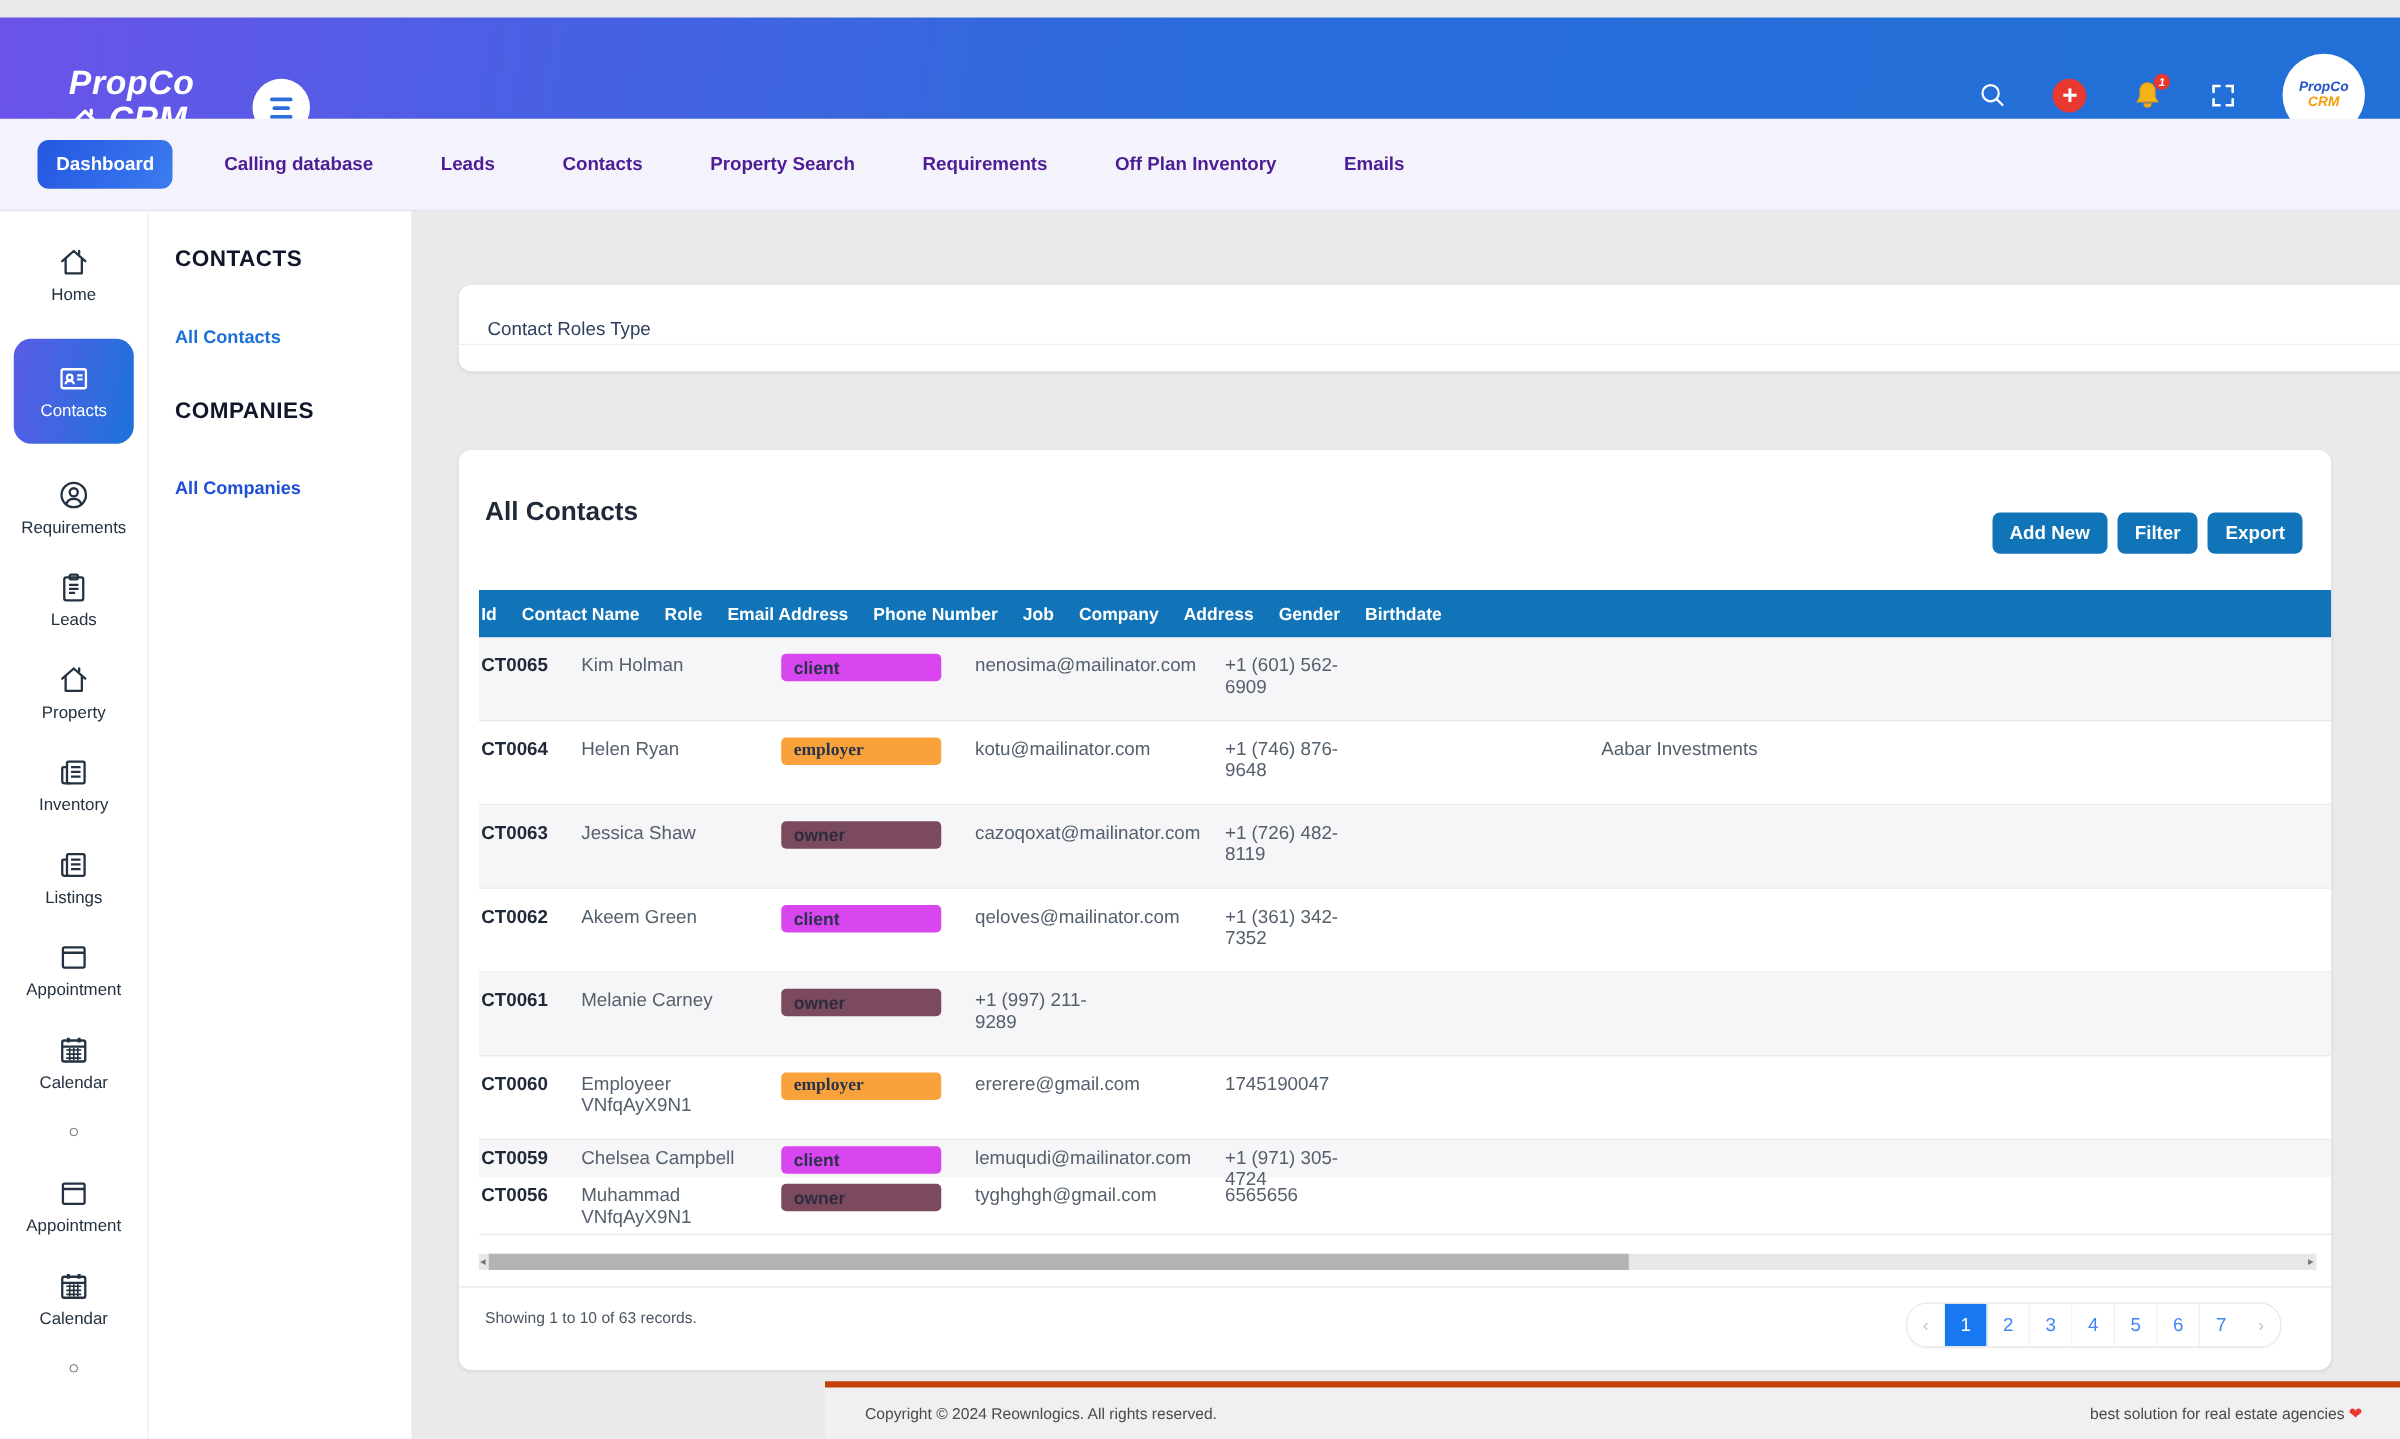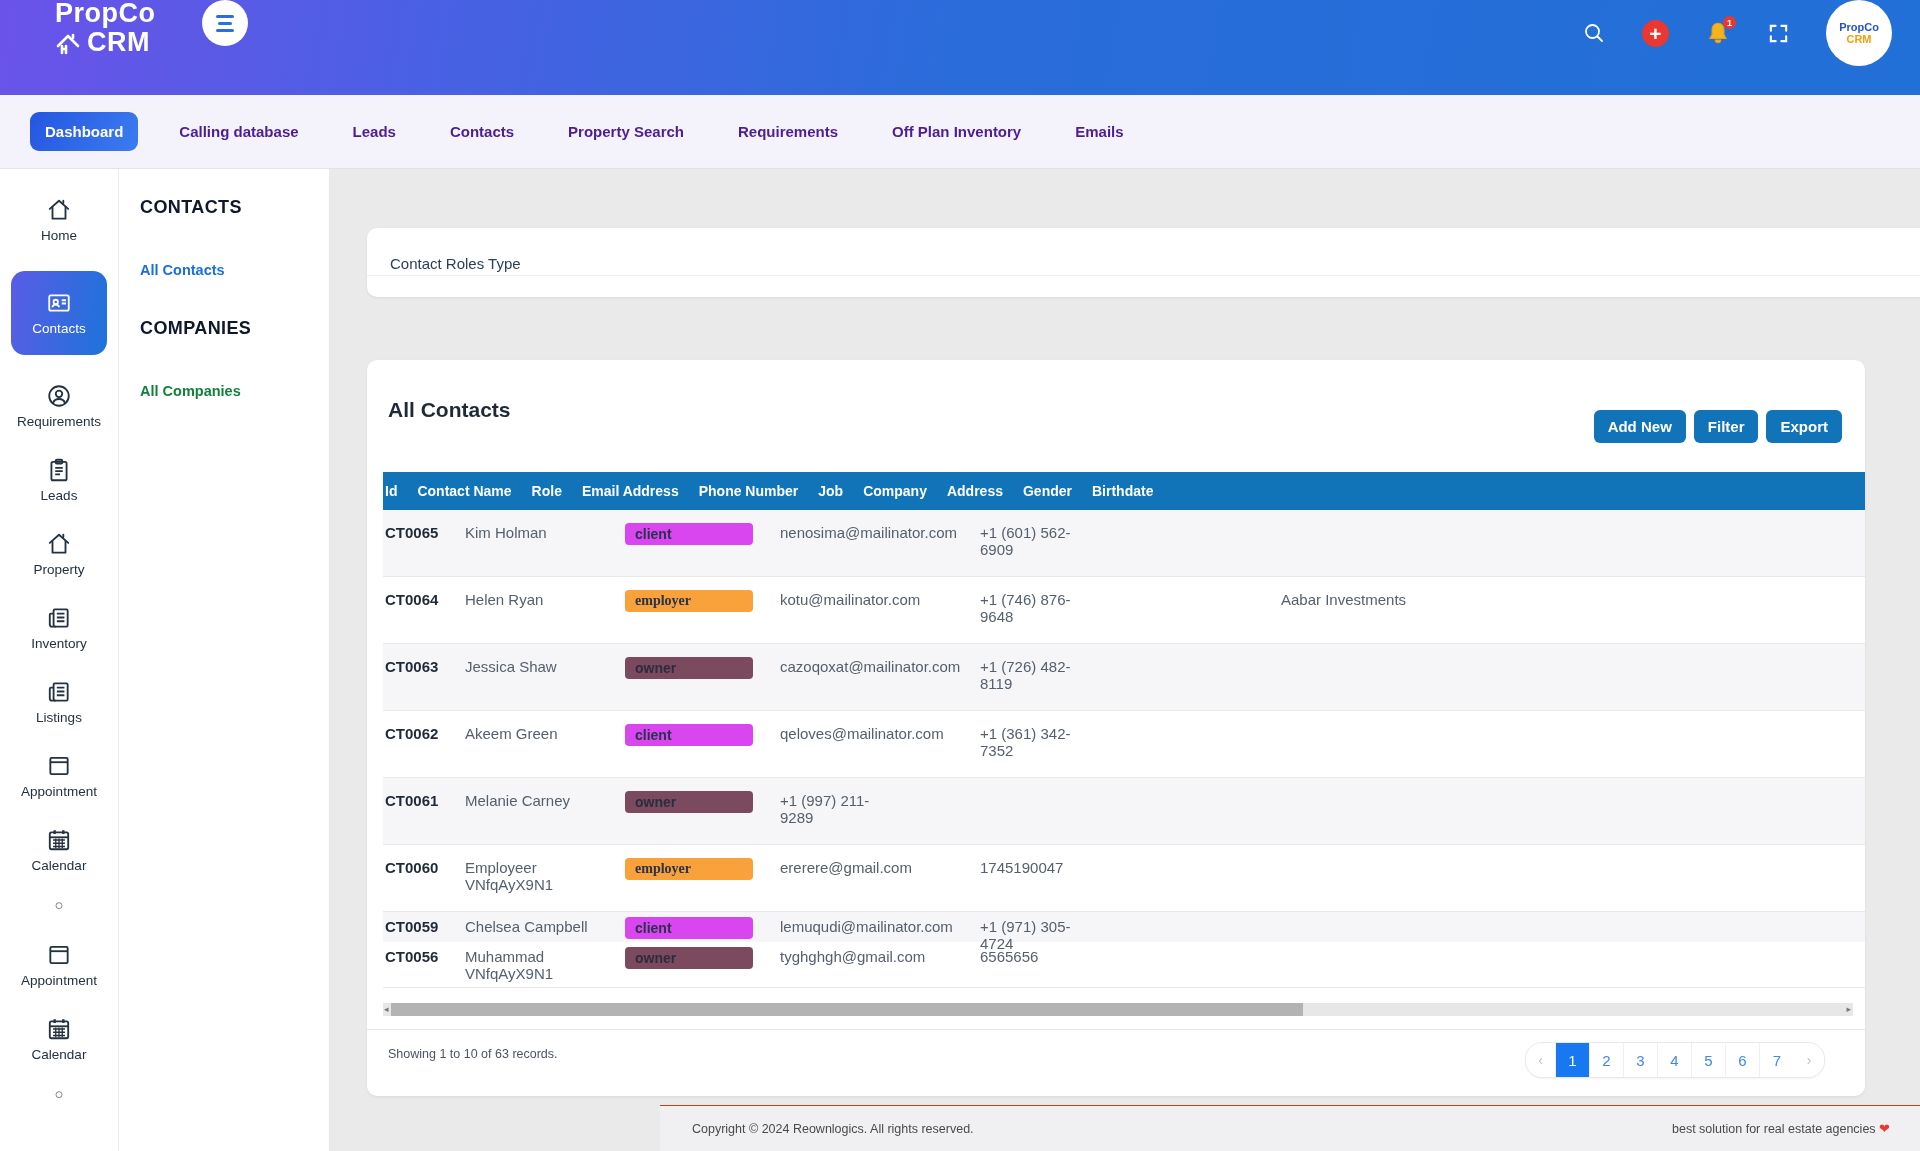--- a/index.html
+++ b/index.html
@@ -6,23 +6,23 @@
   html,body { width:1920px; height:1151px; }
   body {
     font-family:"Liberation Sans", sans-serif;
     background:#eaeaea;
     position:relative;
     overflow:hidden;
     color:#1f2937;
   }
   
   .topbar{
-    position:absolute; left:0; top:0; width:1920px; height:95px;
+    position:absolute; left:0; top:14px; width:1920px; height:95px;
     background:linear-gradient(100deg,#6b53e9 0%,#4a60e4 22%,#2a6cda 50%,#2170d7 100%);
-    display:flex; align-items:flex-start;
+    display:flex; align-items:flex-end;font-style:italic;
   }
   .logo{ margin-left:55px; color:#fff; line-height:1; }
   .logo .l1{ font-size:27px; font-weight:800; letter-spacing:.5px; }
   .logo .l2{ font-size:27px; font-weight:800; letter-spacing:.5px; display:flex; align-items:flex-end; gap:2px; margin-top:2px;}
   .logo svg{ display:block; }
   .burger{
     margin-left:46px; width:46px; height:46px; border-radius:50%;
     background:#fff; display:flex; flex-direction:column; gap:4px;
     align-items:center; justify-content:center; cursor:pointer;
   }
@@ -66,21 +66,21 @@
   }
   .snav.active svg{ stroke:#fff; }
   .snav.partial{ height:13px; overflow:hidden; justify-content:flex-start; }
   .snav .lbl{ white-space:nowrap; }
   
   .subsidebar{
     position:absolute; left:119px; top:169px; width:211px; height:982px;
     background:#fff; border-right:1px solid #e7e7e7; padding:28px 0 0 21px;
   }
   .sub-title{ font-size:18px; font-weight:800; color:#0f172a; letter-spacing:.4px; margin-bottom:44px; }
-  .sub-link{ font-size:14.5px; font-weight:700; color:#15803d; margin-bottom:40px; cursor:pointer; }
+  .sub-link{ font-size:14.5px; font-weight:700; color:#1d4ed8; margin-bottom:40px; cursor:pointer; }
   .sub-link.active{ color:#1a6fd8; }
   
   .main{ position:absolute; left:330px; top:169px; right:0; bottom:0; background:#eaeaea; }
   .card{ position:absolute; background:#fff; border-radius:10px; box-shadow:0 1px 3px rgba(0,0,0,.07); }
   .filter-card{ left:37px; top:59px; width:1669px; height:69px; }
   .filter-label{ position:absolute; left:23px; top:27px; font-size:15px; color:#2c3e5d; }
   .filter-underline{ position:absolute; left:0; right:0; top:47px; border-top:1px solid #ededf2; }
   .filter-chevron{ position:absolute; right:40px; top:28px; }
   
   .table-card{ left:37px; top:191px; width:1498px; height:736px; overflow:hidden; }
@@ -118,21 +118,21 @@
   
   .pager{ position:absolute; right:40px; top:682px; display:flex; border:1px solid #e8e8e8;
     border-radius:17px; overflow:hidden; background:#fff; box-shadow:0 1px 2px rgba(0,0,0,.05); }
   .pg{ width:34px; height:34px; display:flex; align-items:center; justify-content:center;
     font-size:15px; color:#4285f4; border-right:1px solid #efefef; cursor:pointer; background:#fff; }
   .pg:last-child{ border-right:none; }
   .pg.nav{ width:30px; color:#b9c0c9; font-size:14px; }
   .pg.active{ background:#1778f2; color:#fff; }
   
   .footer{ position:absolute; left:330px; right:0; bottom:0; height:46px; background:#f0eff1;
-    border-top:1px solid #c2410c; display:flex; align-items:center; justify-content:space-between;
+    border-top:5px solid #c2410c; display:flex; align-items:center; justify-content:space-between;
     padding:0 30px 0 32px; font-size:12.5px; color:#4a4a4a; }
   .heart{ color:#e8382f; font-size:13px; }
 </style>
 </head>
 <body>
 
 <header class="topbar">
   <div class="logo">
     <div class="l1">PropCo</div>
     <div class="l2">

